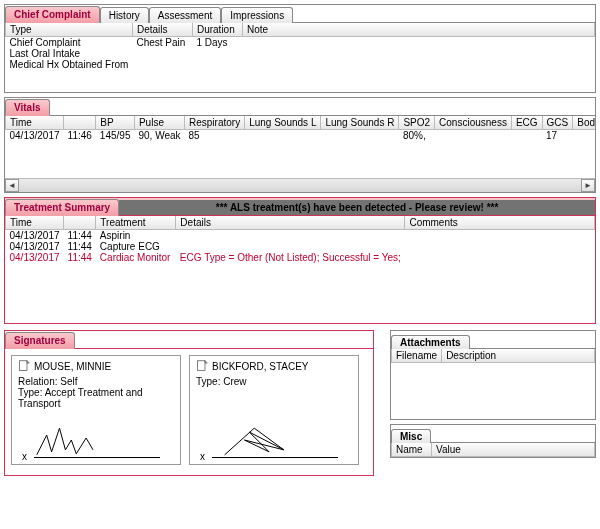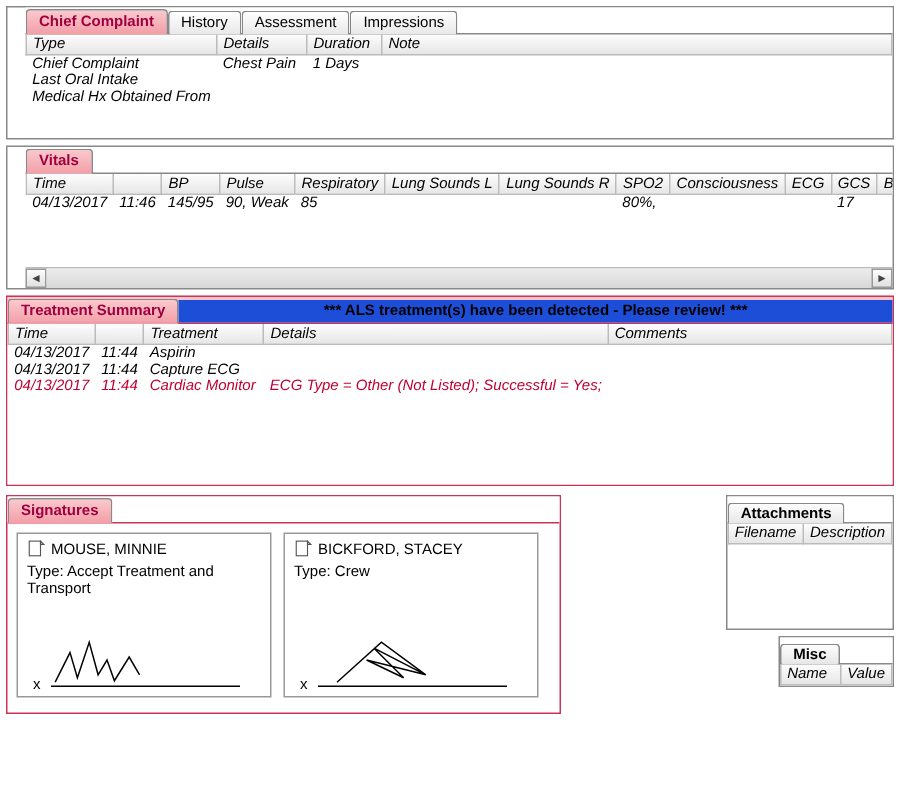--- a/index.html
+++ b/index.html
@@ -9,21 +9,20 @@
     font-size: 10px;
     background: #fff;
     color: #000;
     padding: 4px;
     width: 600px;
   }
   .panel {
     border: 1px solid #888;
     margin-bottom: 4px;
     position: relative;
-    padding-left: 12px;
   }
   .tabrow {
     display: flex;
     background: #fff;
     border-bottom: 1px solid #888;
     position: relative;
     height: 18px;
     align-items: flex-end;
   }
   .tab {
@@ -46,21 +45,20 @@
   .tab.solo {
     display:inline-block;
   }
   .panel-body {
     padding: 0;
   }
   table.data {
     width: 100%;
     border-collapse: collapse;
     font-size: 10px;
-    font-style: italic;
   }
   table.data th {
     background: linear-gradient(#fdfdfd,#e6e6e6);
     border: 1px solid #bbb;
     border-top: none;
     font-weight: normal;
     text-align: left;
     padding: 1px 4px;
     white-space: nowrap;
   }
@@ -85,21 +83,21 @@
     border:1px solid #999;
     background: linear-gradient(#fdfdfd,#e0e0e0);
     display:flex;align-items:center;justify-content:center;
     font-size:8px;color:#444;
   }
   .hscrollbar .track { flex:1; background:linear-gradient(#ececec,#d8d8d8); }
   .alert-banner {
     text-align:center;
     font-weight:bold;
     padding:2px 0;
-    background:#1d4ed8;
+    background:#737373;
   }
   .treatment-panel {
     border:1px solid #cc3355;
     background: #fbe2e6;
     margin-bottom:6px;
     position:relative;
   }
   .treatment-panel .tabrow {
     border-bottom:1px solid #cc3355;
   }
@@ -152,21 +150,20 @@
     position:absolute;
     bottom:-2px;
     left:0;
     font-size:10px;
   }
   .side-col {
     flex:1;
     display:flex;
     flex-direction:column;
     gap:4px;
-    align-items:flex-end;
   }
   .mini-panel { border:1px solid #888; }
   .mini-panel .tabrow { border-bottom:1px solid #888; }
   .mini-panel.att .body { height:56px; }
   .mini-tab {
     border:1px solid #888;border-bottom:none;
     background:linear-gradient(#fdfdfd,#e6e6e6);
     padding:1px 8px;
     border-radius:3px 3px 0 0;
     position:relative;top:1px;
@@ -314,20 +311,21 @@
     </div>
     <div class="sig-cards">
       <div class="sig-card">
         <div class="head">
           <svg class="icon" viewBox="0 0 16 16">
               <rect x="2" y="1" width="10" height="13" fill="none" stroke="#555"></rect>
               <path d="M12 1 L15 4 L12 4 Z" fill="#ccc" stroke="#555"></path>
             </svg>
           <span>MOUSE, MINNIE</span>
         </div>
+        <div>Relation: Self</div>
         <div>Type: Accept Treatment and Transport</div>
         <div class="sig-area">
           <svg width="100%" height="100%" viewBox="0 0 150 40">
             <polyline points="15,35 25,15 30,32 38,8 44,30 50,20 55,34 65,18 72,30" fill="none" stroke="#000" stroke-width="1"></polyline>
           </svg>
           <span class="x">x</span>
           <div class="line"></div>
         </div>
       </div>
       <div class="sig-card">

